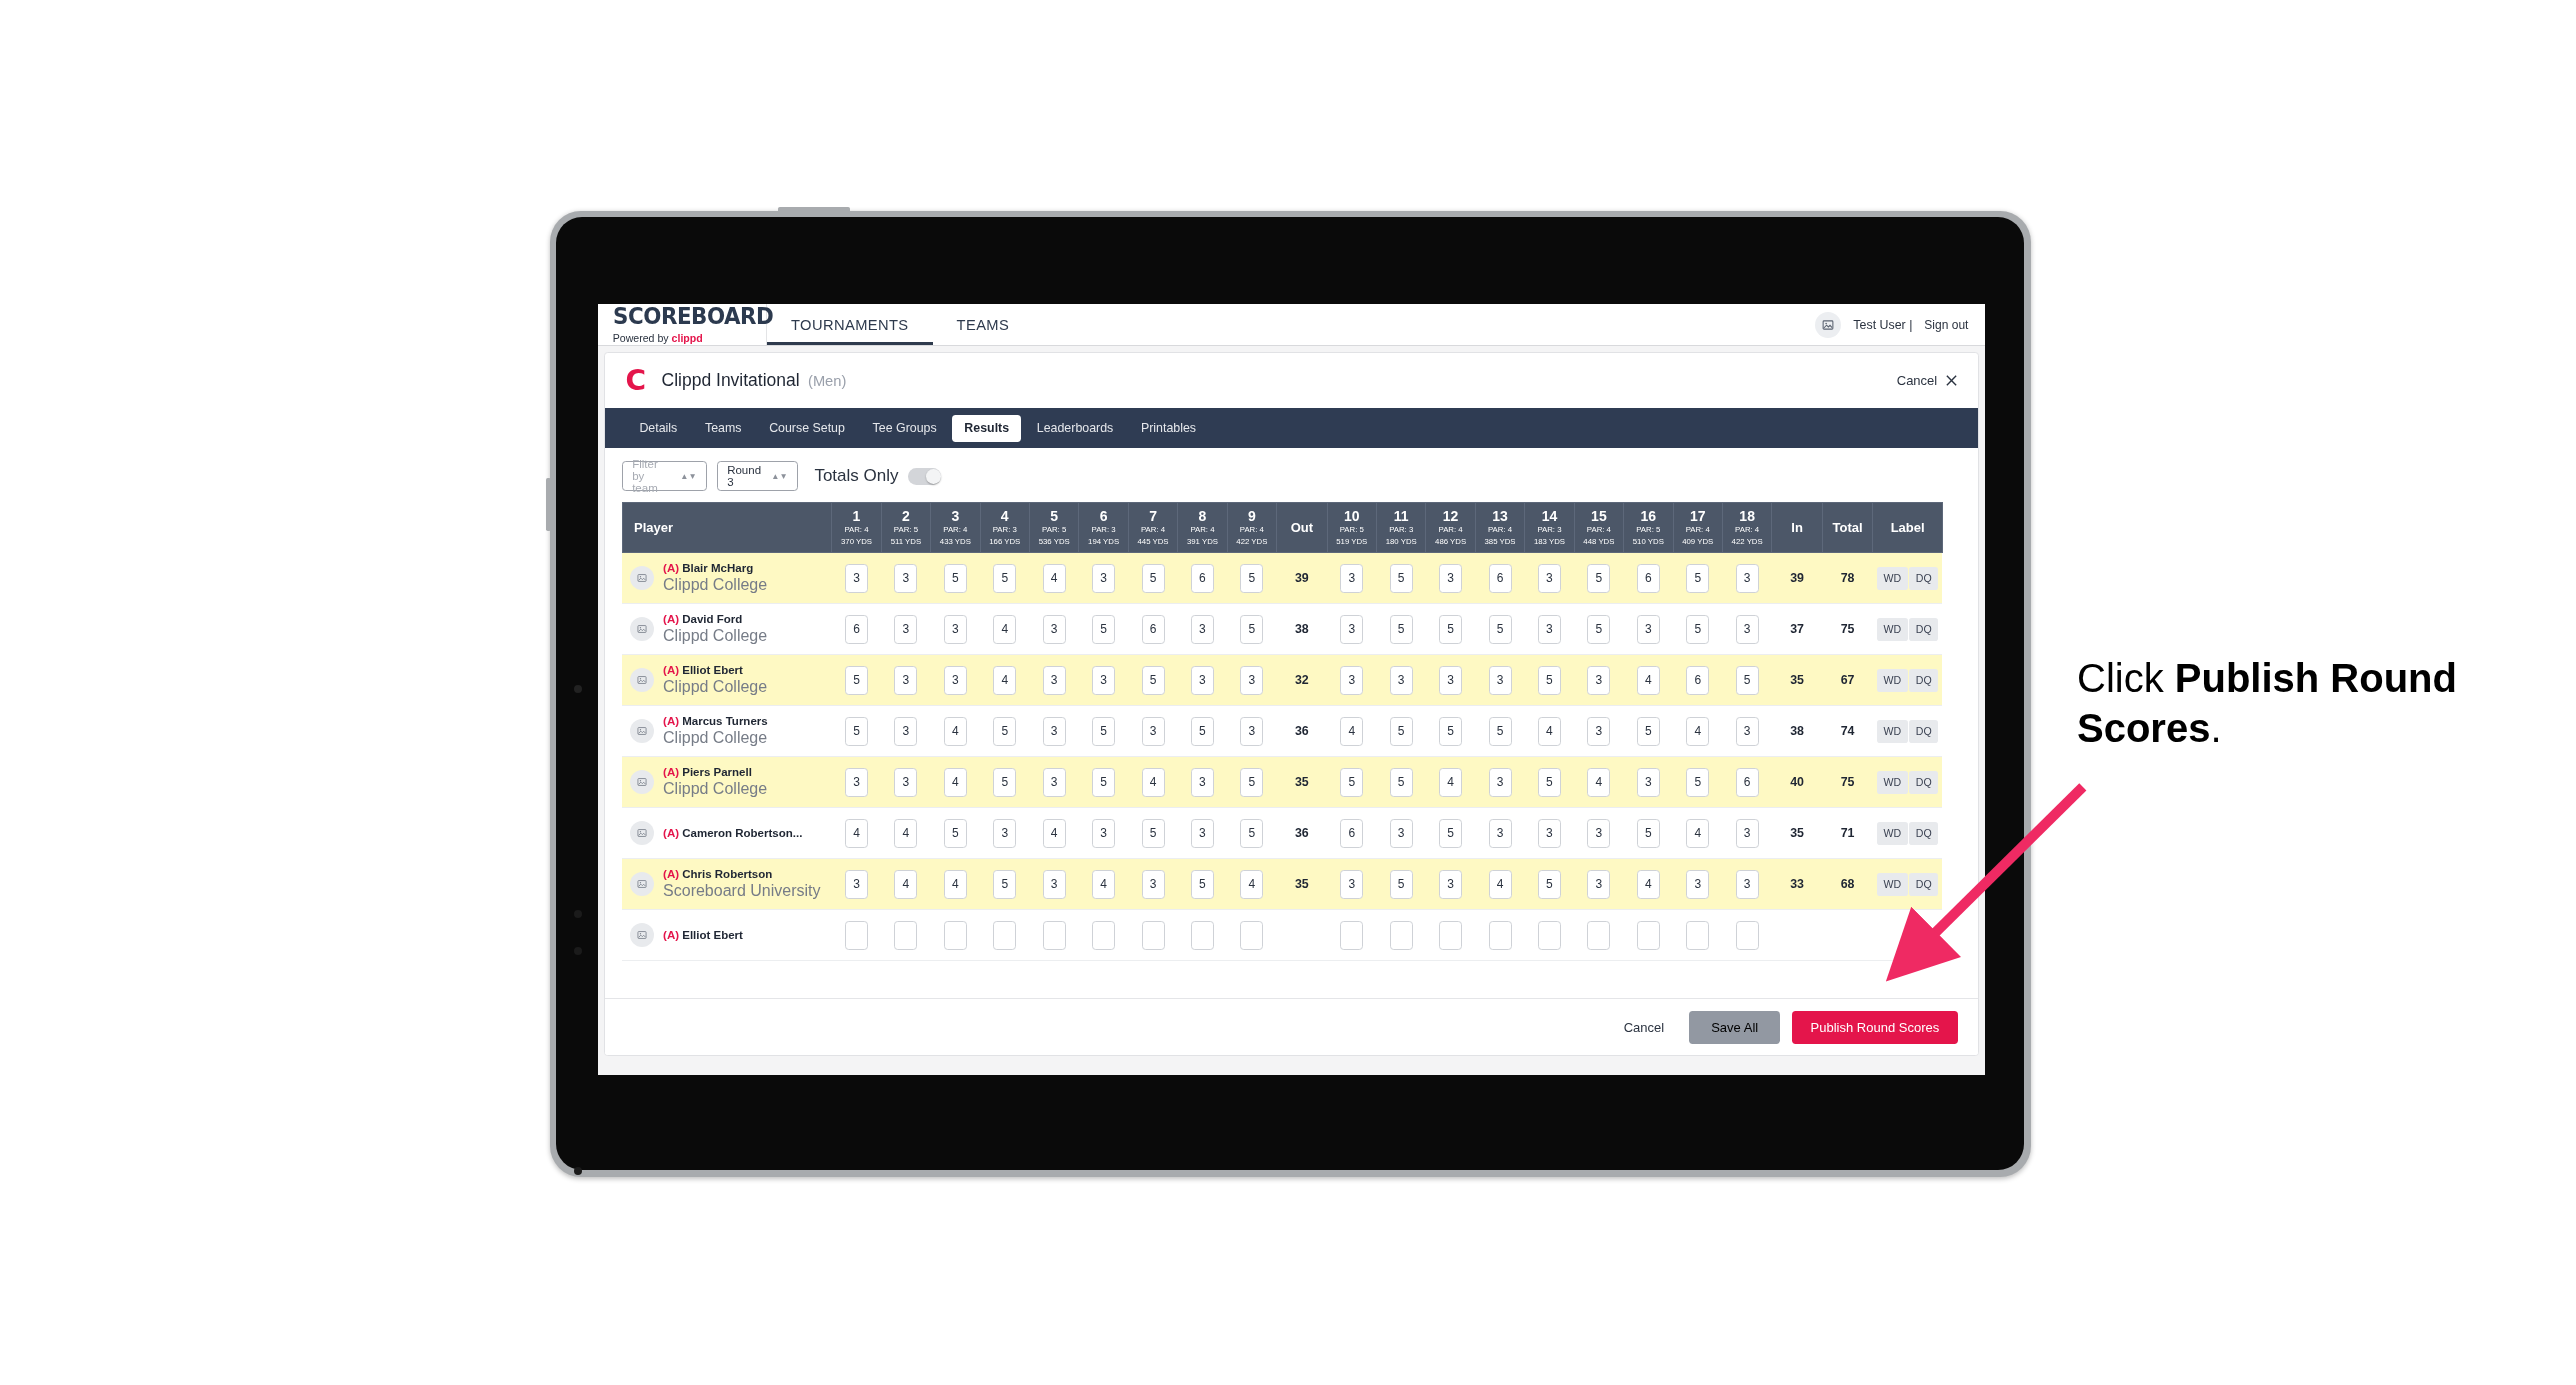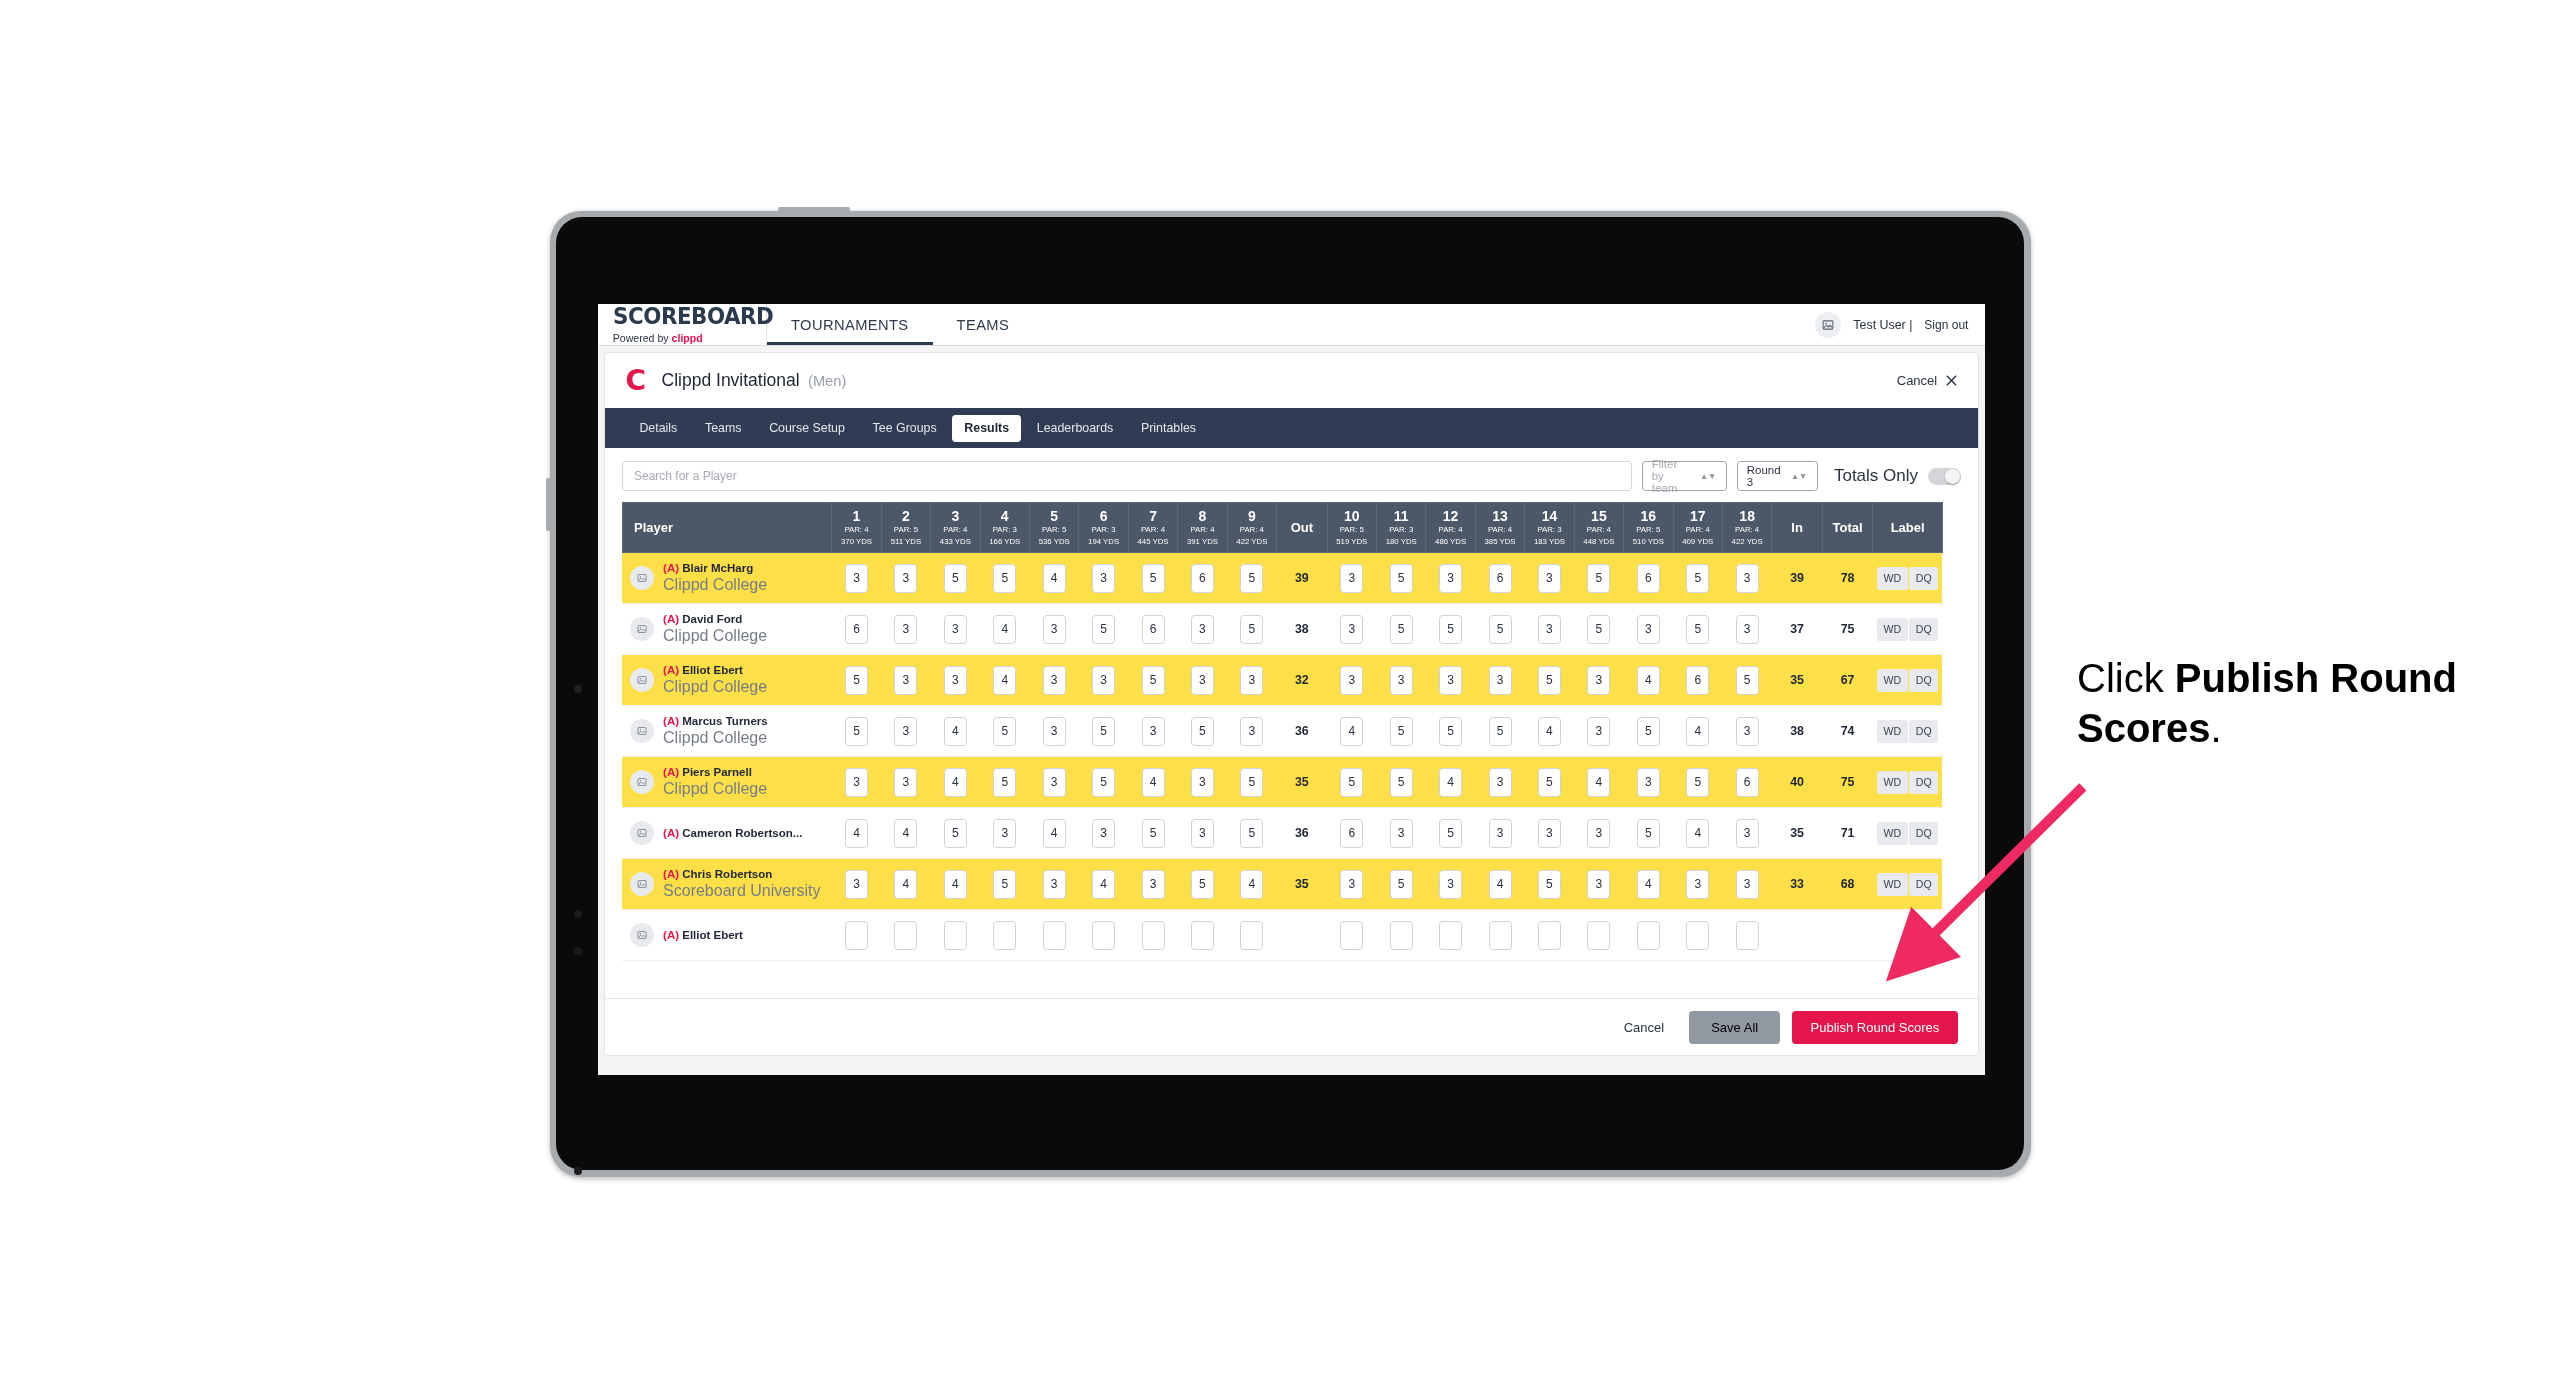--- a/index.html
+++ b/index.html
@@ -218,21 +218,21 @@
   }
   th.col-player { width: 199px; text-align: left; padding-left: 11px; font-size: 13px; }
   th.col-hole { width: 47px; padding: 3.7px 0; }
   th.col-tot  { width: 48px; font-size: 13px; }
   th.col-label{ width: 66px; font-size: 13px; }
   .hole-num { font-size: 14px; line-height: 1.1; }
   .hole-par { font-size: 7.8px; line-height: 1.45; font-weight: normal; }
   .hole-yds { font-size: 7.8px; line-height: 1.45; font-weight: normal; }
 
   tbody tr { height: 51px; }
-  tbody tr.odd  { background: #fde047; }
+  tbody tr.odd  { background: #fef9c3; }
   tbody tr.even { background: #ffffff; }
   tbody tr td { border-bottom: 0.9px solid #eceef0; vertical-align: middle; }
 
   td.player-cell { padding-left: 7.4px; }
   .player-inner { display: flex; align-items: center; gap: 9.2px; }
   .p-avatar {
     width: 24px; height: 24px; border-radius: 50%;
     background: #e8eaed; flex: none;
     display: flex; align-items: center; justify-content: center;
   }
@@ -363,21 +363,20 @@
       <div class="sec-tab">Details</div>
       <div class="sec-tab">Teams</div>
       <div class="sec-tab">Course Setup</div>
       <div class="sec-tab">Tee Groups</div>
       <div class="sec-tab active">Results</div>
       <div class="sec-tab">Leaderboards</div>
       <div class="sec-tab">Printables</div>
     </div>
 
     <div id="filters">
-      <input id="search-input" type="text" placeholder="Search for a Player" style="">
       <div class="select-box" id="filter-team">
         <span>Filter by team</span>
         <span class="caret">▲▼</span>
       </div>
       <div class="select-box" id="round-sel">
         <span>Round 3</span>
         <span class="caret">▲▼</span>
       </div>
       <div id="totals-label">Totals Only</div>
       <div id="toggle"></div>

